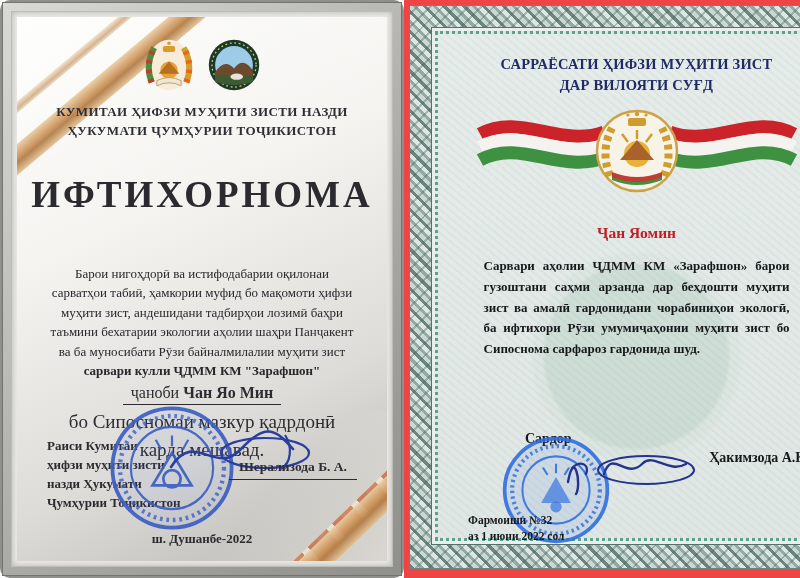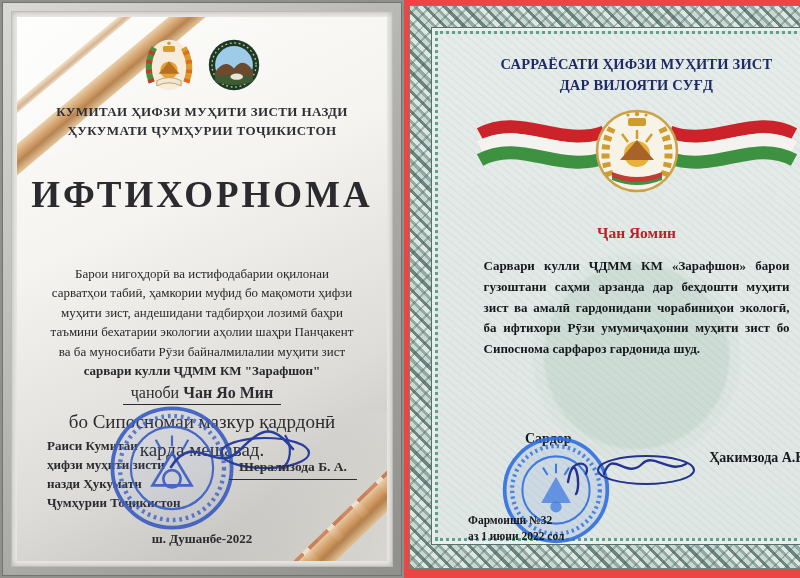--- a/index.html
+++ b/index.html
@@ -1,20 +1,20 @@
 <!DOCTYPE html>
 <html><head>
 <meta charset="utf-8">
 <style>
   html,body{margin:0;padding:0;background:#ffffff;}
   .stage{width:800px;height:578px;display:flex;overflow:hidden;position:relative;
          font-family:"Liberation Serif","DejaVu Serif",serif;}
 
   
-  .photo{width:404px;height:578px;position:relative;background:#8f8f8b;flex:none;}
+  .photo{width:404px;height:578px;position:relative;background:#8f8f8b;flex:none;border-radius:10px;}
   .frame{position:absolute;inset:2px;background:linear-gradient(135deg,#d9d9d5,#a9a9a5 60%,#8f8f8b);
          border:1px solid #74746f;}
   .mat{position:absolute;inset:11px;background:#eceae6;border:1px solid #bdbcb7;
        box-shadow:inset 0 0 6px rgba(0,0,0,.25);}
   .paper{position:absolute;inset:17px;overflow:hidden;
          background:linear-gradient(155deg,#fdfdfb 0%,#f5f4f1 35%,#dddcd8 70%,#b9b8b4 100%);}
   .ribbon{position:absolute;background:linear-gradient(180deg,#e9cda4 0%,#c98f55 45%,#b07a43 60%,#e3c193 100%);
           opacity:.92;}
   .r-tl1{width:320px;height:24px;transform:rotate(-40deg);top:72px;left:-90px;}
   .r-tl2{width:320px;height:9px;transform:rotate(-40deg);top:44px;left:-110px;opacity:.55;}
@@ -185,21 +185,21 @@
               <path d="M148 54 L165 34 L182 54 Z" fill="#a8632a"></path>
               <path d="M165 24 L165 33 M150 28 L156 36 M180 28 L174 36" stroke="#cf9c2f" stroke-width="2.4"></path>
               <path d="M140 66 Q165 76 190 66 L190 73 Q165 83 140 73 Z" fill="#c23b34"></path>
               <path d="M140 71 Q165 81 190 71 L190 74 Q165 84 140 74 Z" fill="#3f9142"></path>
             </g>
           </svg>
 
 
           <div class="rc-name">Ҷан Яомин</div>
 
-          <div class="rc-body">Сарвари кулли ҶДММ  КМ «Зарафшон» барои гузоштани саҳми арзанда дар беҳдошти муҳити зист ва амалӣ гардонидани чорабиниҳои экологӣ, ба ифтихори Рӯзи умумиҷаҳонии муҳити зист бо  Сипоснома сарфароз гардонида шуд.</div>
+          <div class="rc-body">Сарвари аҳолии ҶДММ  КМ «Зарафшон» барои гузоштани саҳми арзанда дар беҳдошти муҳити зист ва амалӣ гардонидани чорабиниҳои экологӣ, ба ифтихори Рӯзи умумиҷаҳонии муҳити зист бо  Сипоснома сарфароз гардонида шуд.</div>
 
           <div class="sardor">Сардор</div>
           <div class="hakimzoda">Ҳакимзода А.Қ.</div>
 
           <svg class="stamp-right" viewBox="0 0 120 120">
             <circle cx="60" cy="60" r="55" fill="rgba(60,110,225,.12)" stroke="#2f6fe0" stroke-width="4"></circle>
             <circle cx="60" cy="60" r="47" fill="none" stroke="#2f6fe0" stroke-width="4.5" stroke-dasharray="2.5 3.5" opacity=".9"></circle>
             <circle cx="60" cy="60" r="36" fill="none" stroke="#2f6fe0" stroke-width="2.2"></circle>
             <path d="M44 74 L60 46 L76 74 Z" fill="#2f6fe0" opacity=".75"></path>
             <circle cx="60" cy="78" r="6" fill="#2f6fe0" opacity=".75"></circle>

